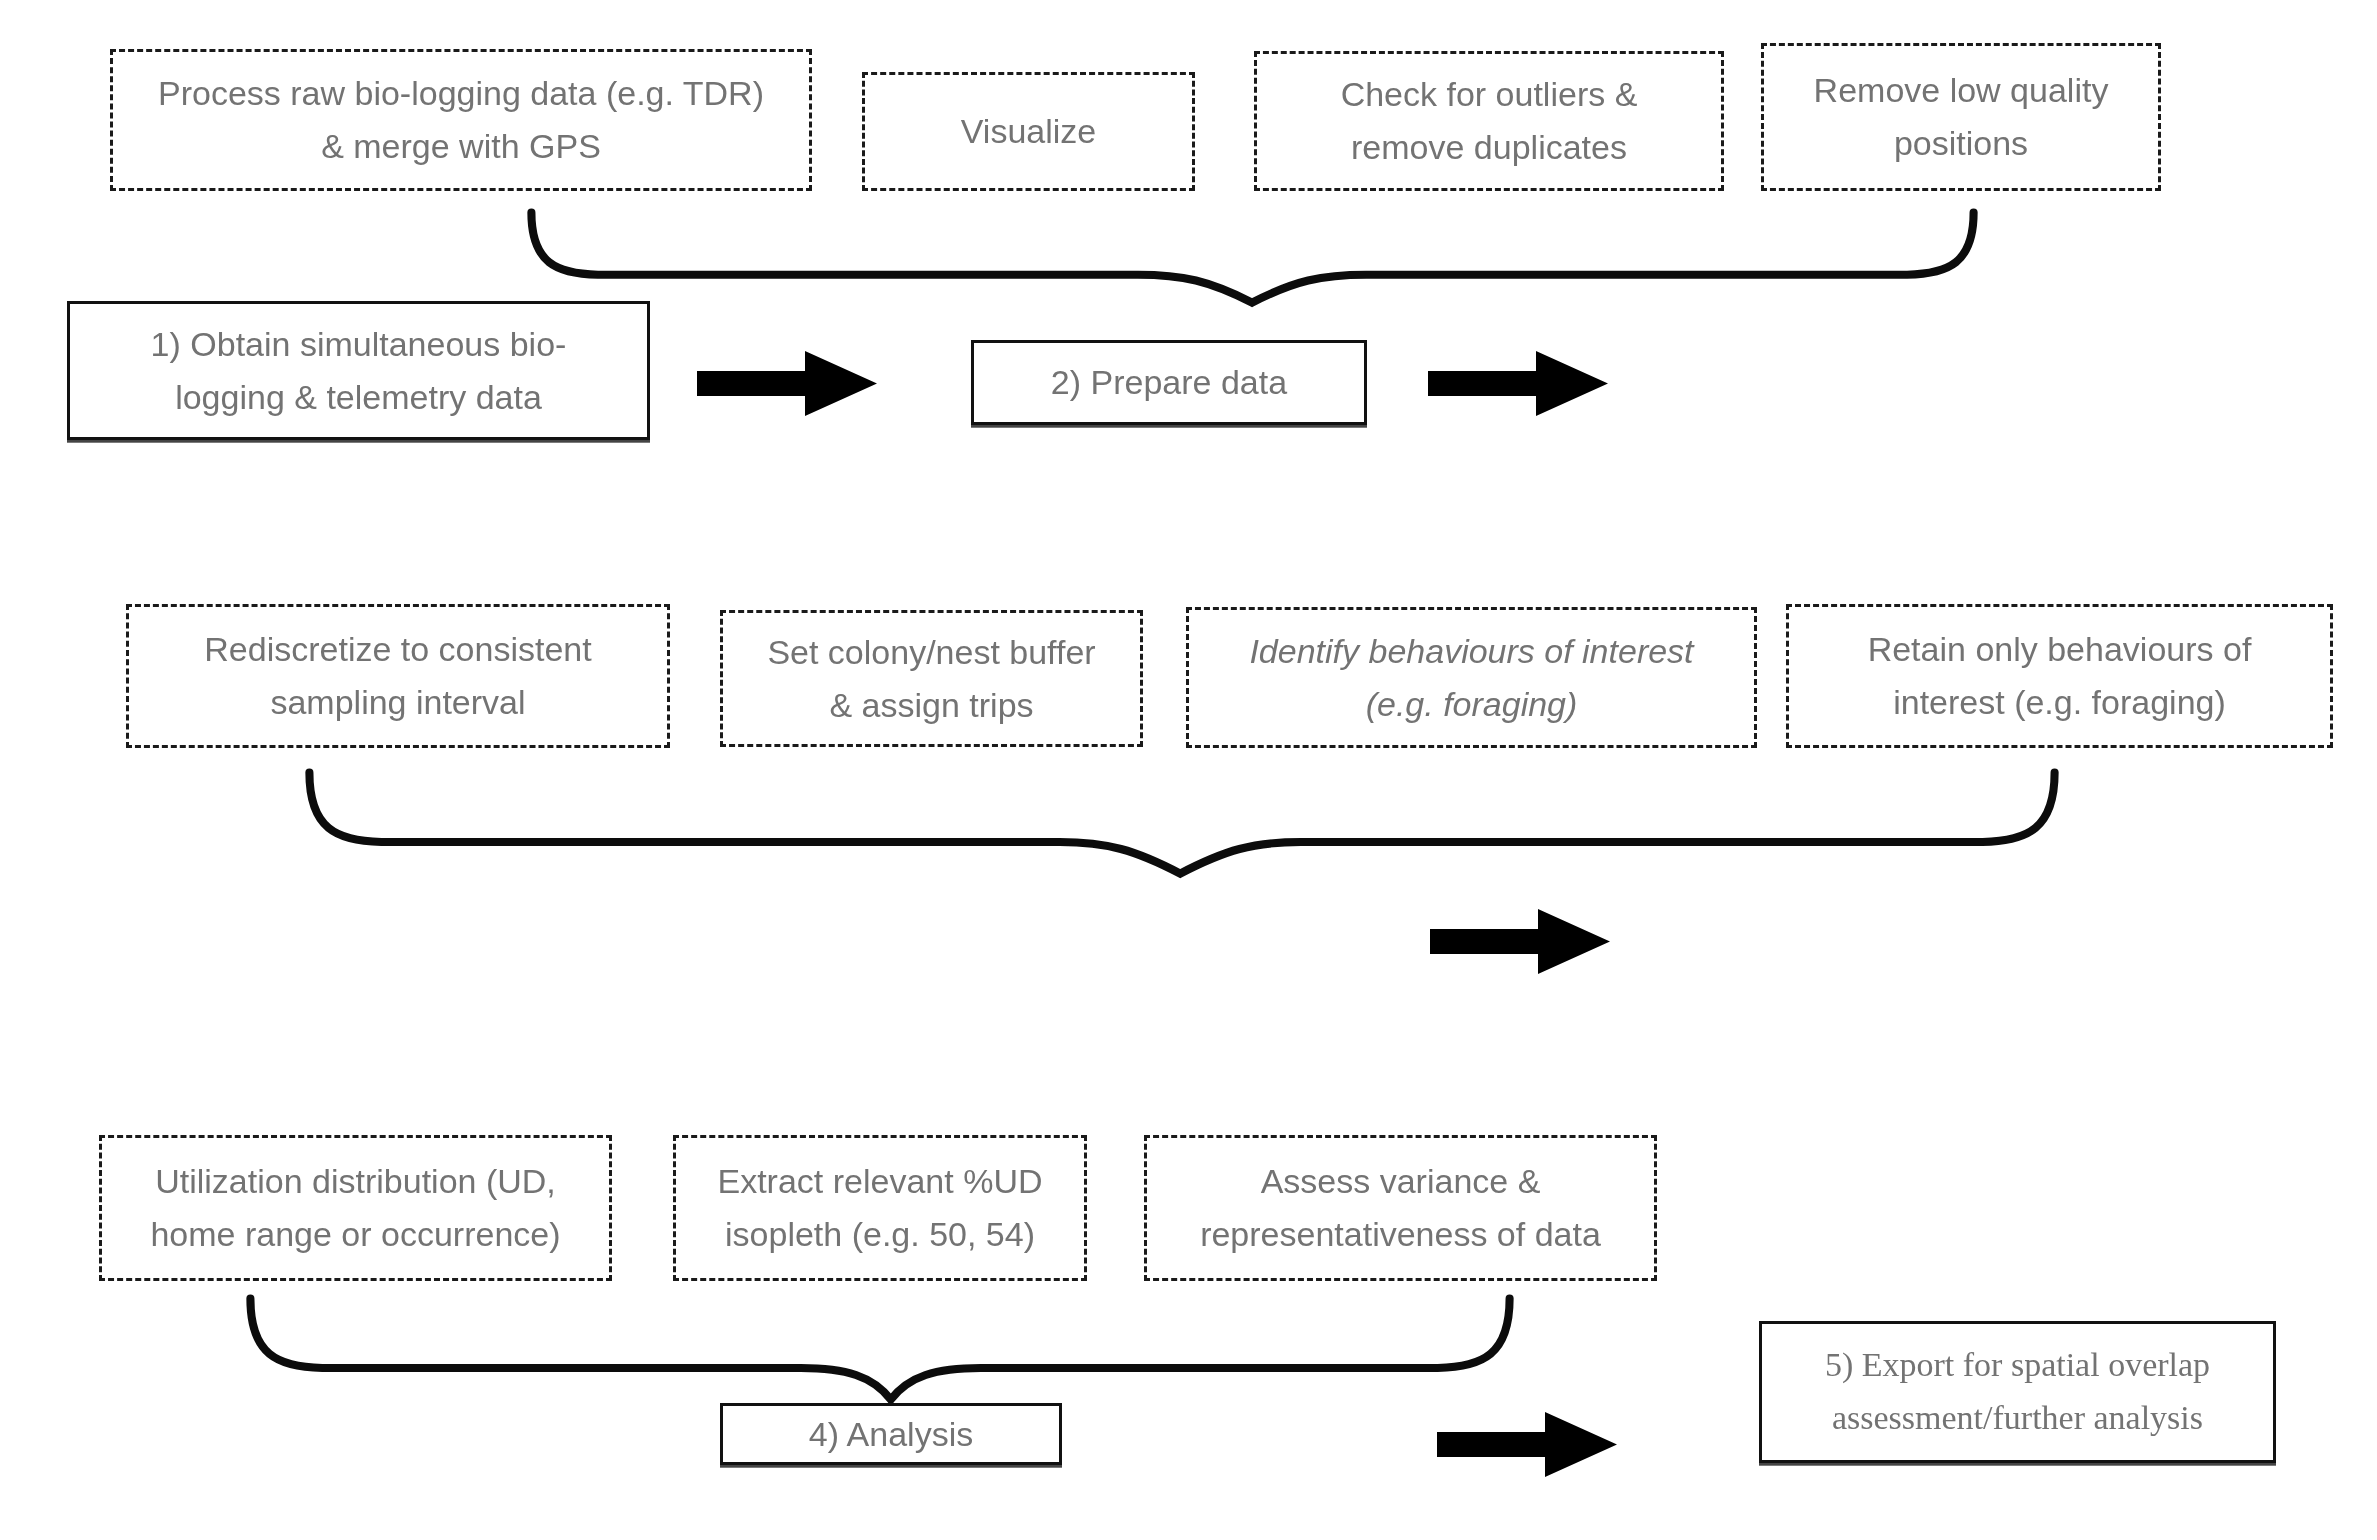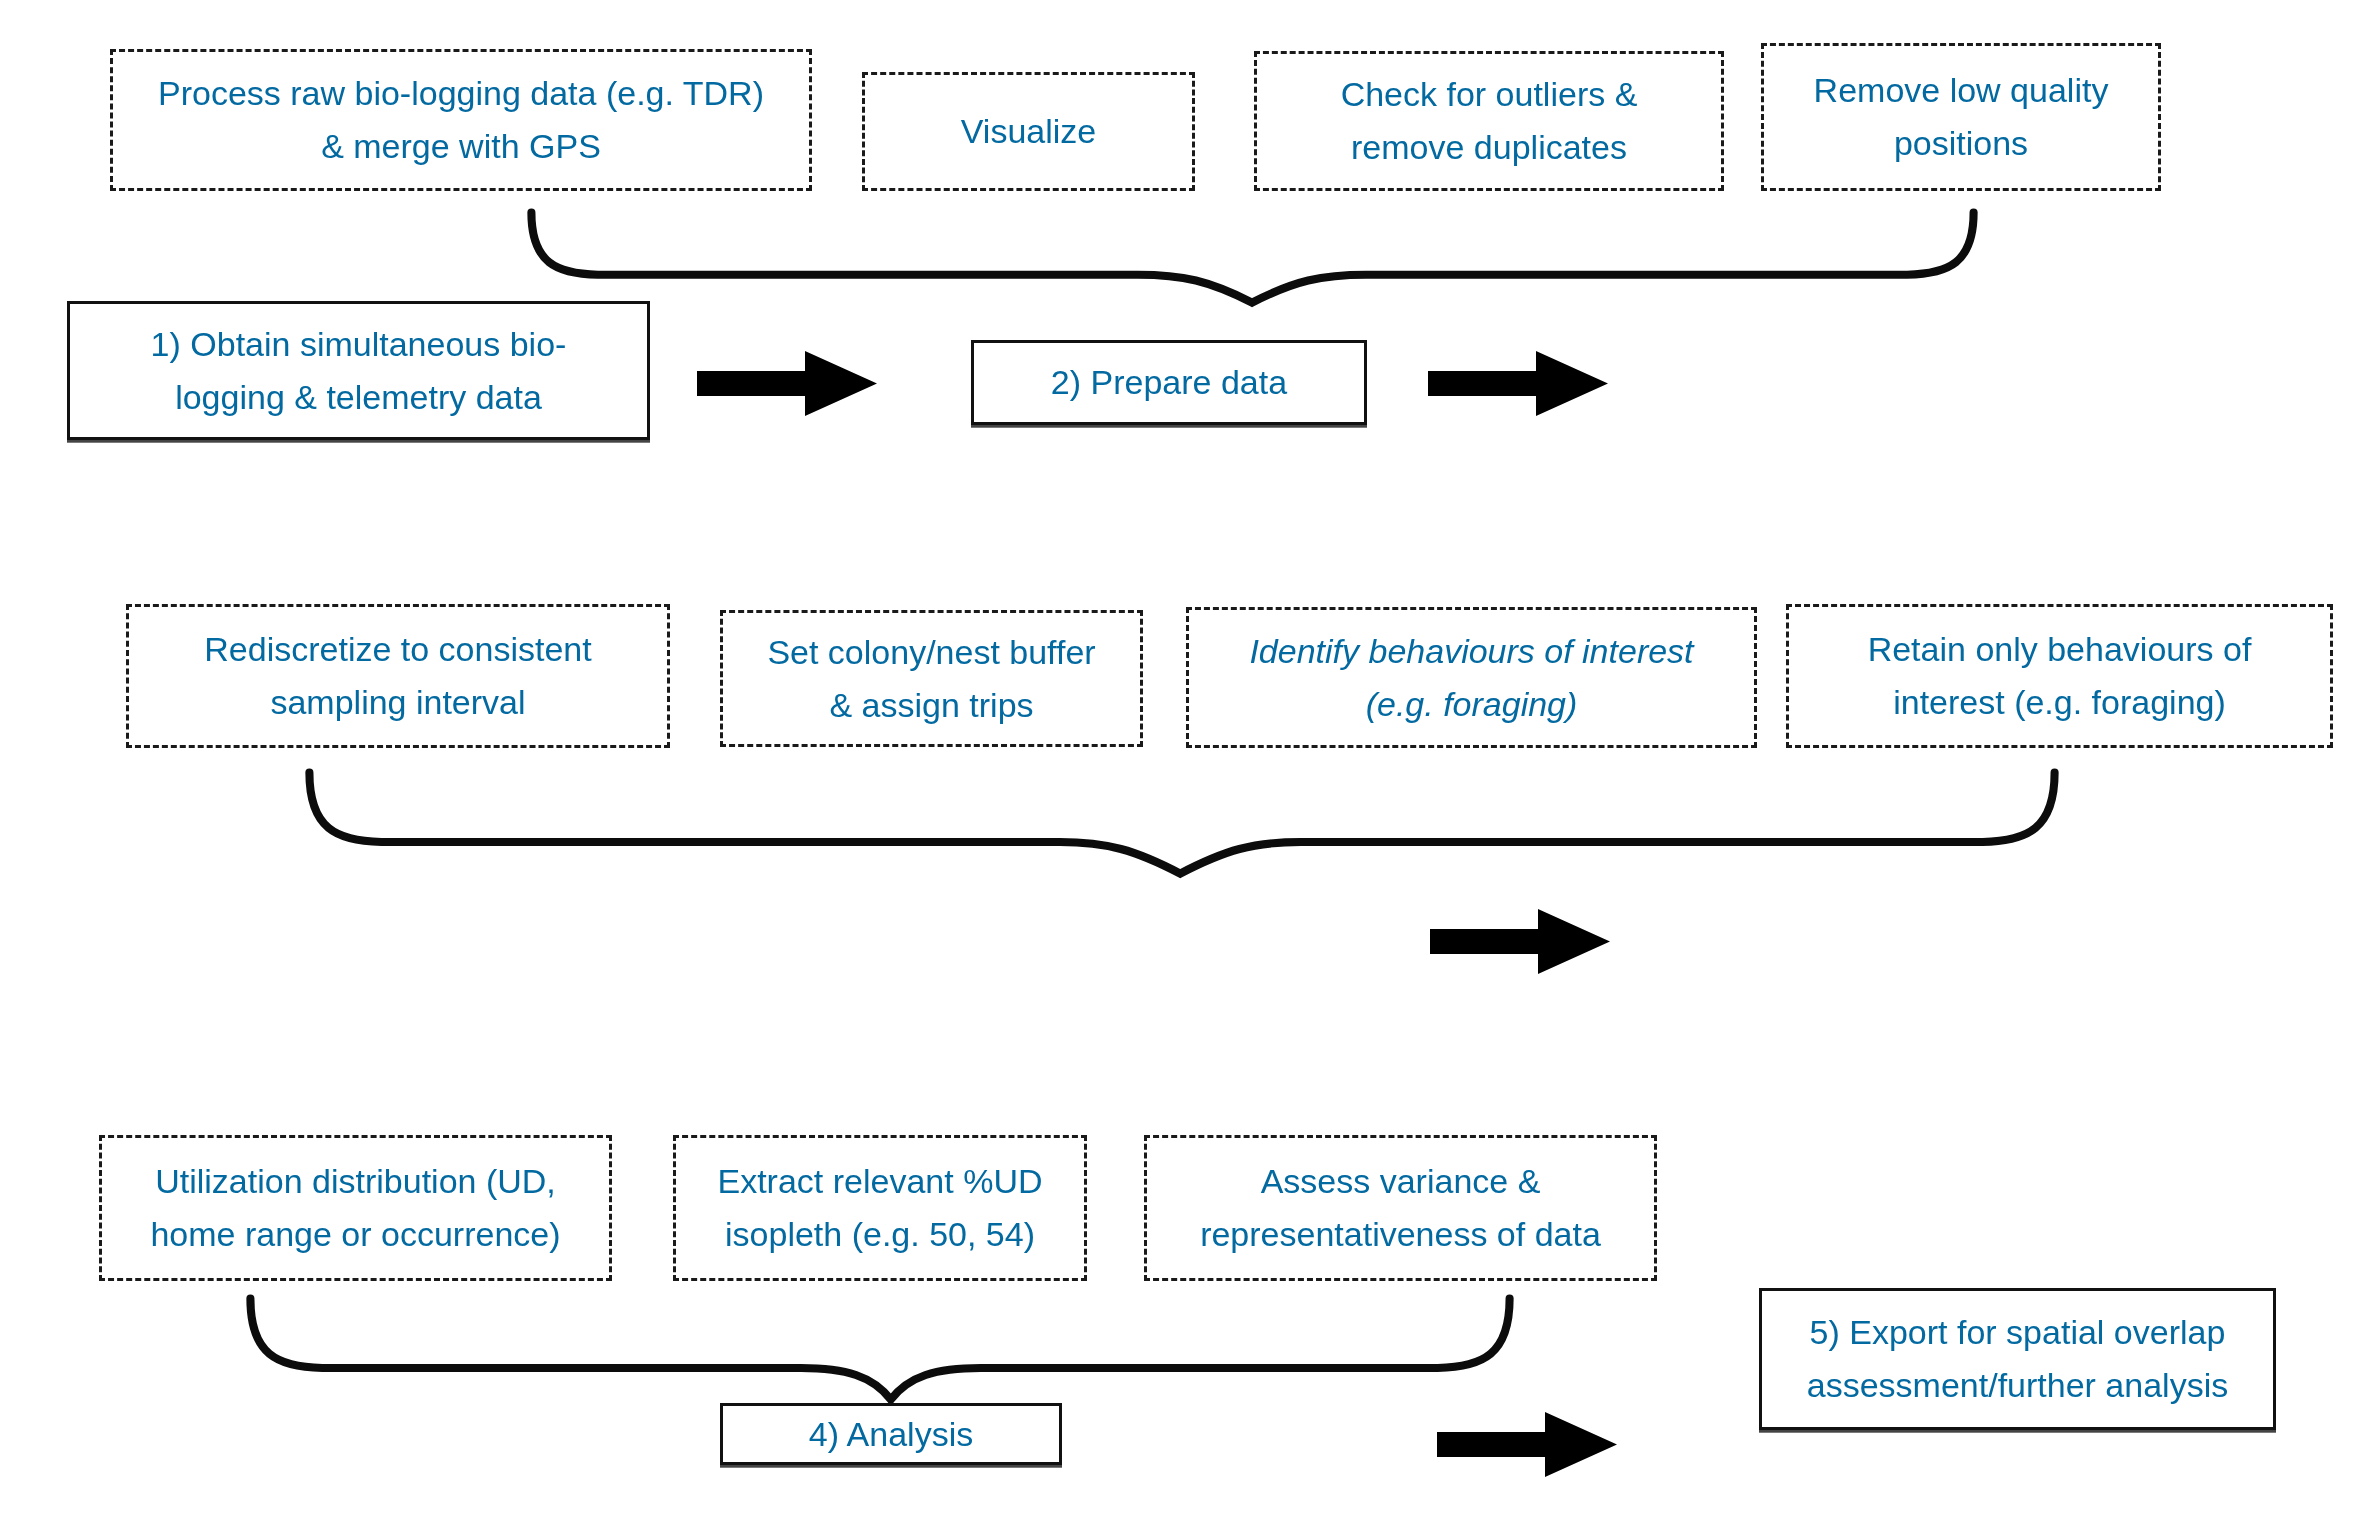--- a/index.html
+++ b/index.html
@@ -17,21 +17,21 @@
     background: #ffffff;
     overflow: hidden;
   }
   .node {
     position: absolute;
     box-sizing: border-box;
     display: flex;
     align-items: center;
     justify-content: center;
     text-align: center;
-    color: #0369a1;
+    color: #737373;
     background: #ffffff;
     line-height: 1.55;
     font-size: 34px;
     padding: 3.6px 14.4px;
     white-space: pre-line;
   }
   .node.dashed {
     border: 3.6px dashed #1a1a1a;
   }
   .node.solid {
@@ -147,17 +147,17 @@
   </div>
 
   <div class="node solid" style="left:720px; top:1403px; width:342px; height:62px;">4) Analysis</div>
 
   <div class="arrow" style="left:1437px; top:1412px; width:180px; height:65px;">
     <svg width="180" height="65" viewBox="0 0 200 72">
       <path d="M 0 22 L 120 22 L 120 0 L 200 36 L 120 72 L 120 50 L 0 50 Z" fill="#000000"></path>
     </svg>
   </div>
 
-  <div class="node solid" style="left:1759px; top:1288px; width:517px; height:142px;">5) Export for spatial overlap
+  <div class="node solid" style="left:1759px; top:1321px; width:517px; height:142px;font-family:Liberation Serif, serif;">5) Export for spatial overlap
 assessment/further analysis</div>
 
 </div>
 
 
 </body></html>

